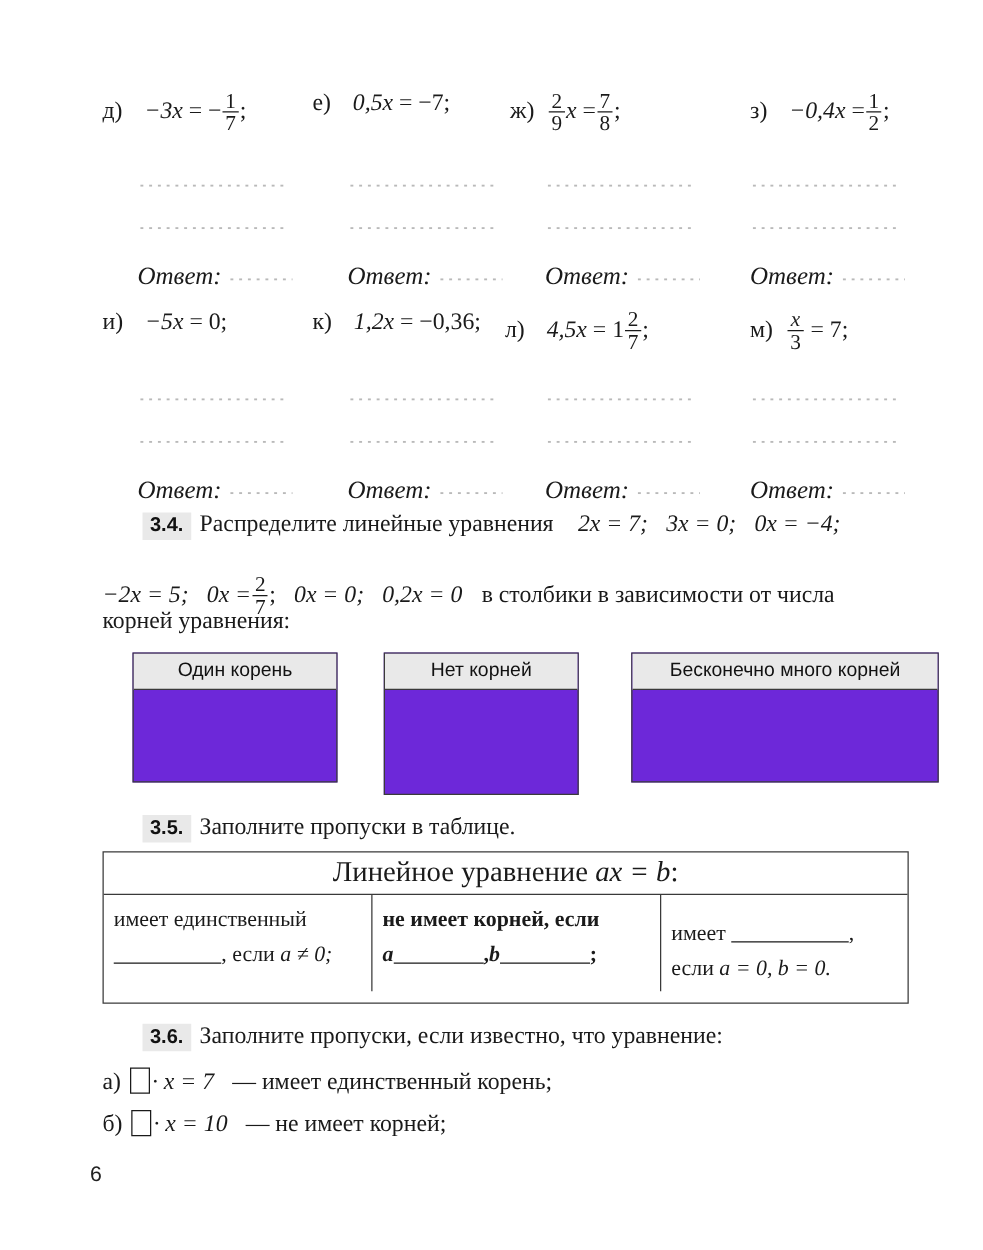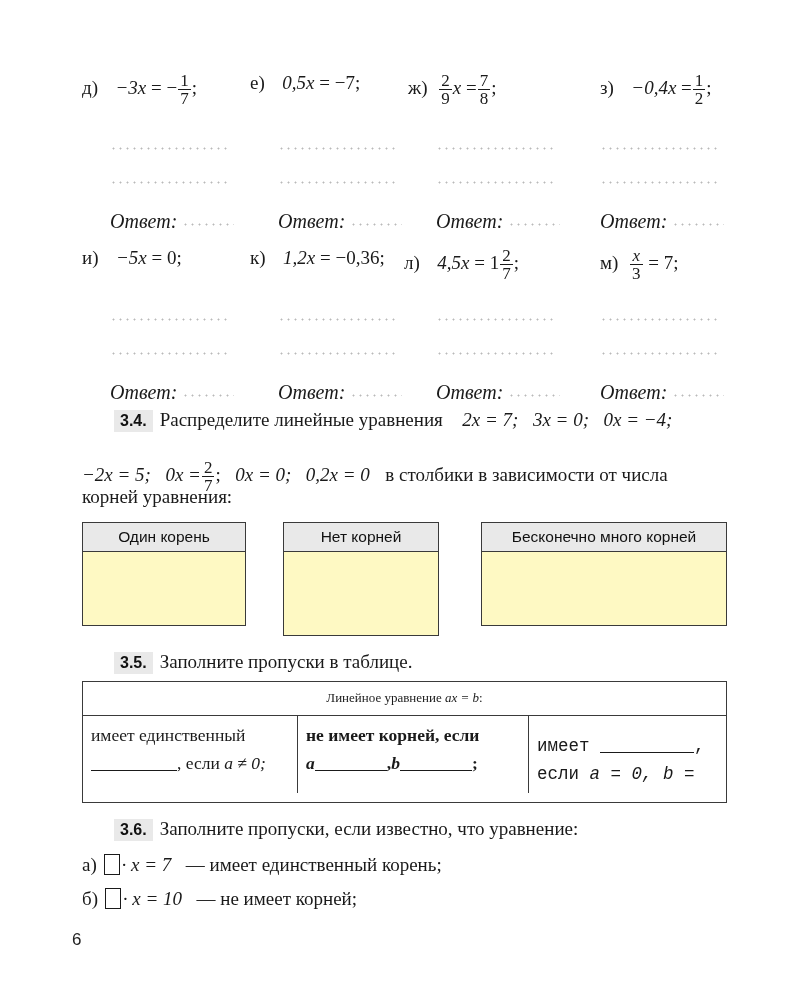--- a/index.html
+++ b/index.html
@@ -75,21 +75,22 @@
     color: #111;
   }
   .ex-line { position: absolute; white-space: nowrap; font-size: 19px; padding-left: 32px; }
   .ex-body { position: absolute; font-size: 19px; white-space: nowrap; }
 
   
   .catbox {
     position: absolute;
     border: 1.6px solid #3a3a3a;
     box-sizing: border-box;
-    background: #fef9c3;
+    background: #6d28d9;
+    margin-left: 24px;
   }
   .catbox-head {
     background: #e9e9e9;
     border-bottom: 1.6px solid #3a3a3a;
     font-family: "Liberation Sans", sans-serif;
     font-size: 15.5px;
     text-align: center;
     line-height: 27px;
     height: 28px;
     color: #111;
@@ -100,21 +101,21 @@
   
   .tbl {
     position: absolute;
     border: 1.6px solid #3a3a3a;
     box-sizing: border-box;
     background: #fff;
   }
   .tbl-head {
     border-bottom: 1.6px solid #3a3a3a;
     text-align: center;
-    font-size: 13px;
+    font-size: 23px;
     line-height: 32px;
     height: 33px;
     white-space: nowrap;
   }
   .tbl-row { display: flex; height: 77px; }
   .tbl-cell {
     box-sizing: border-box;
     padding: 5px 8px 0 8px;
     font-size: 17.5px;
     line-height: 28px;
@@ -301,21 +302,21 @@
         </div>
       </div>
 
       <div class="tbl-cell div" style="width:231px;font-weight:bold;">
         <div>не имеет корней, если</div>
         <div>
           <span class="it">a</span><span class="blank" style="width:72px;"></span><span>,</span><span class="it">b</span><span class="blank" style="width:72px;"></span><span>;</span>
         </div>
       </div>
 
-      <div class="tbl-cell" style="width:196px; padding-top:16px;font-family:Liberation Mono, monospace;">
+      <div class="tbl-cell" style="width:196px; padding-top:16px;">
         <div>
           <span>имеет</span>
           <span class="blank" style="width:94px;"></span><span>,</span>
         </div>
         <div>
           <span>если</span>
           <span class="it">a = 0, b = 0.</span>
         </div>
       </div>
 

